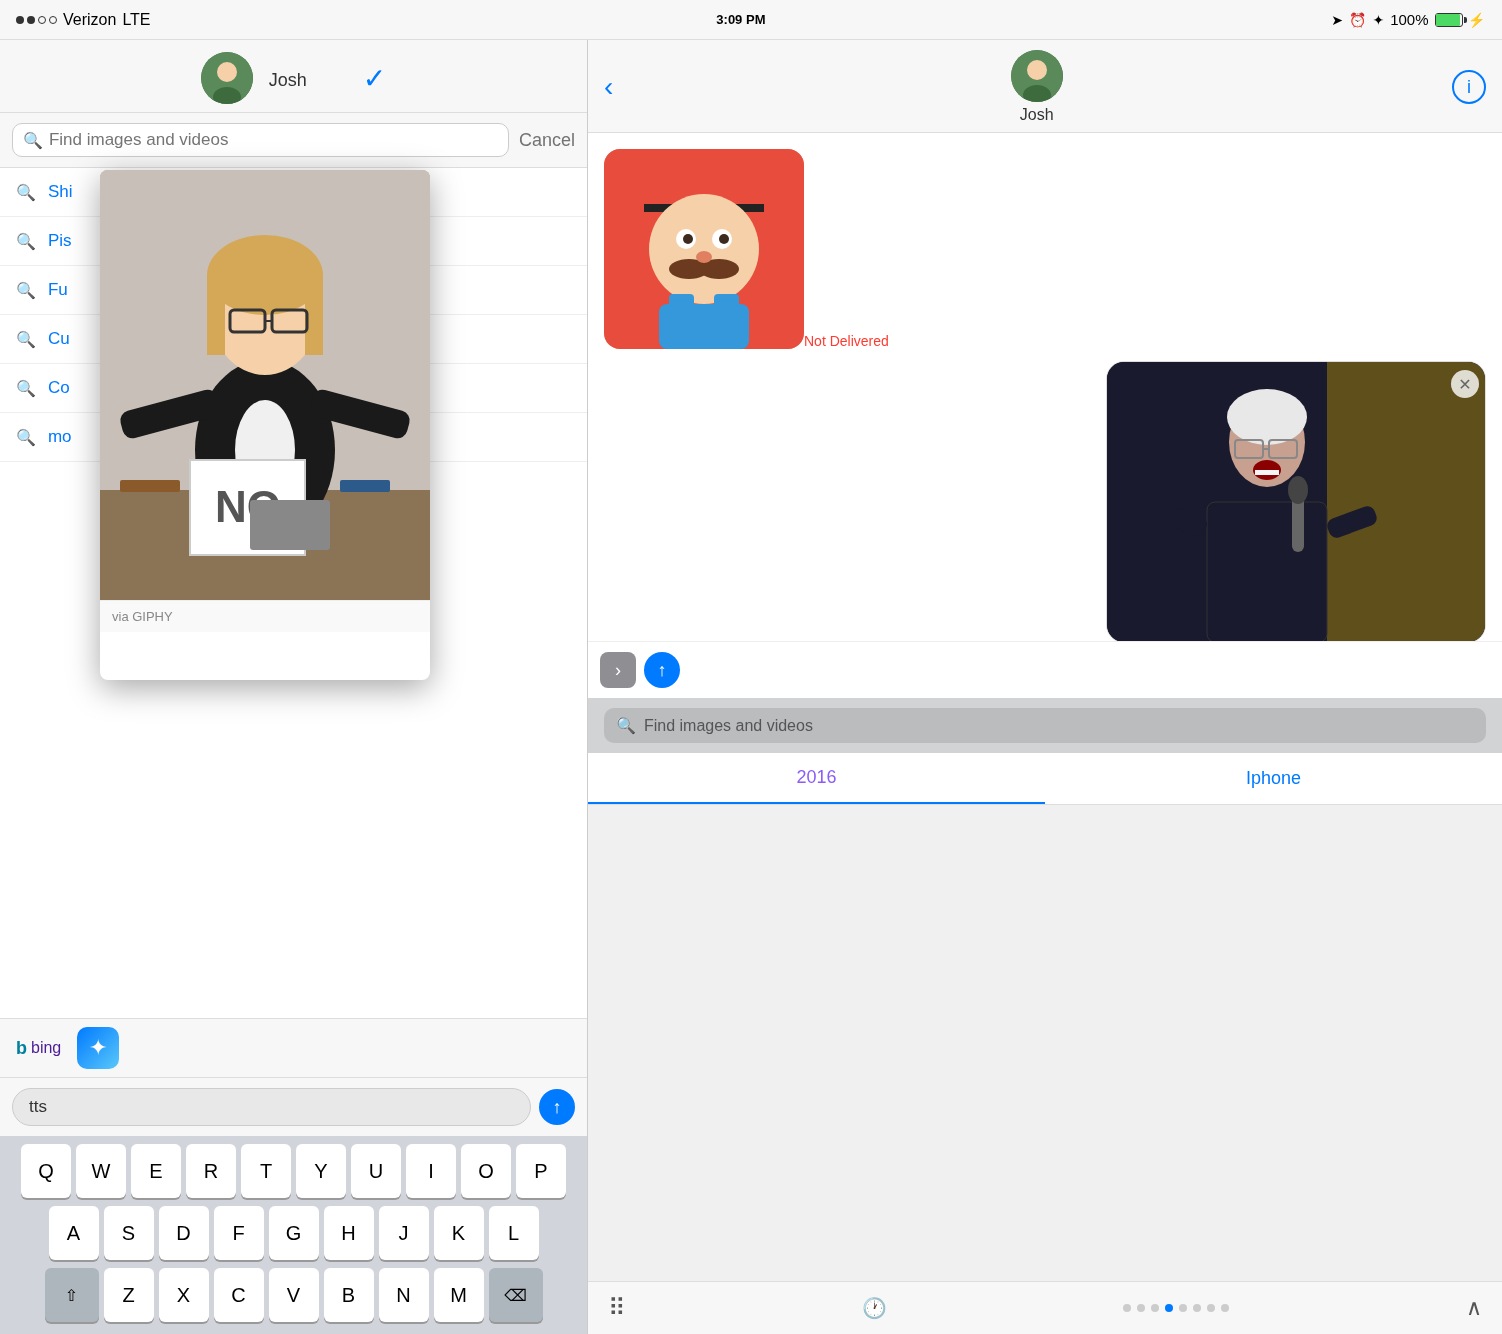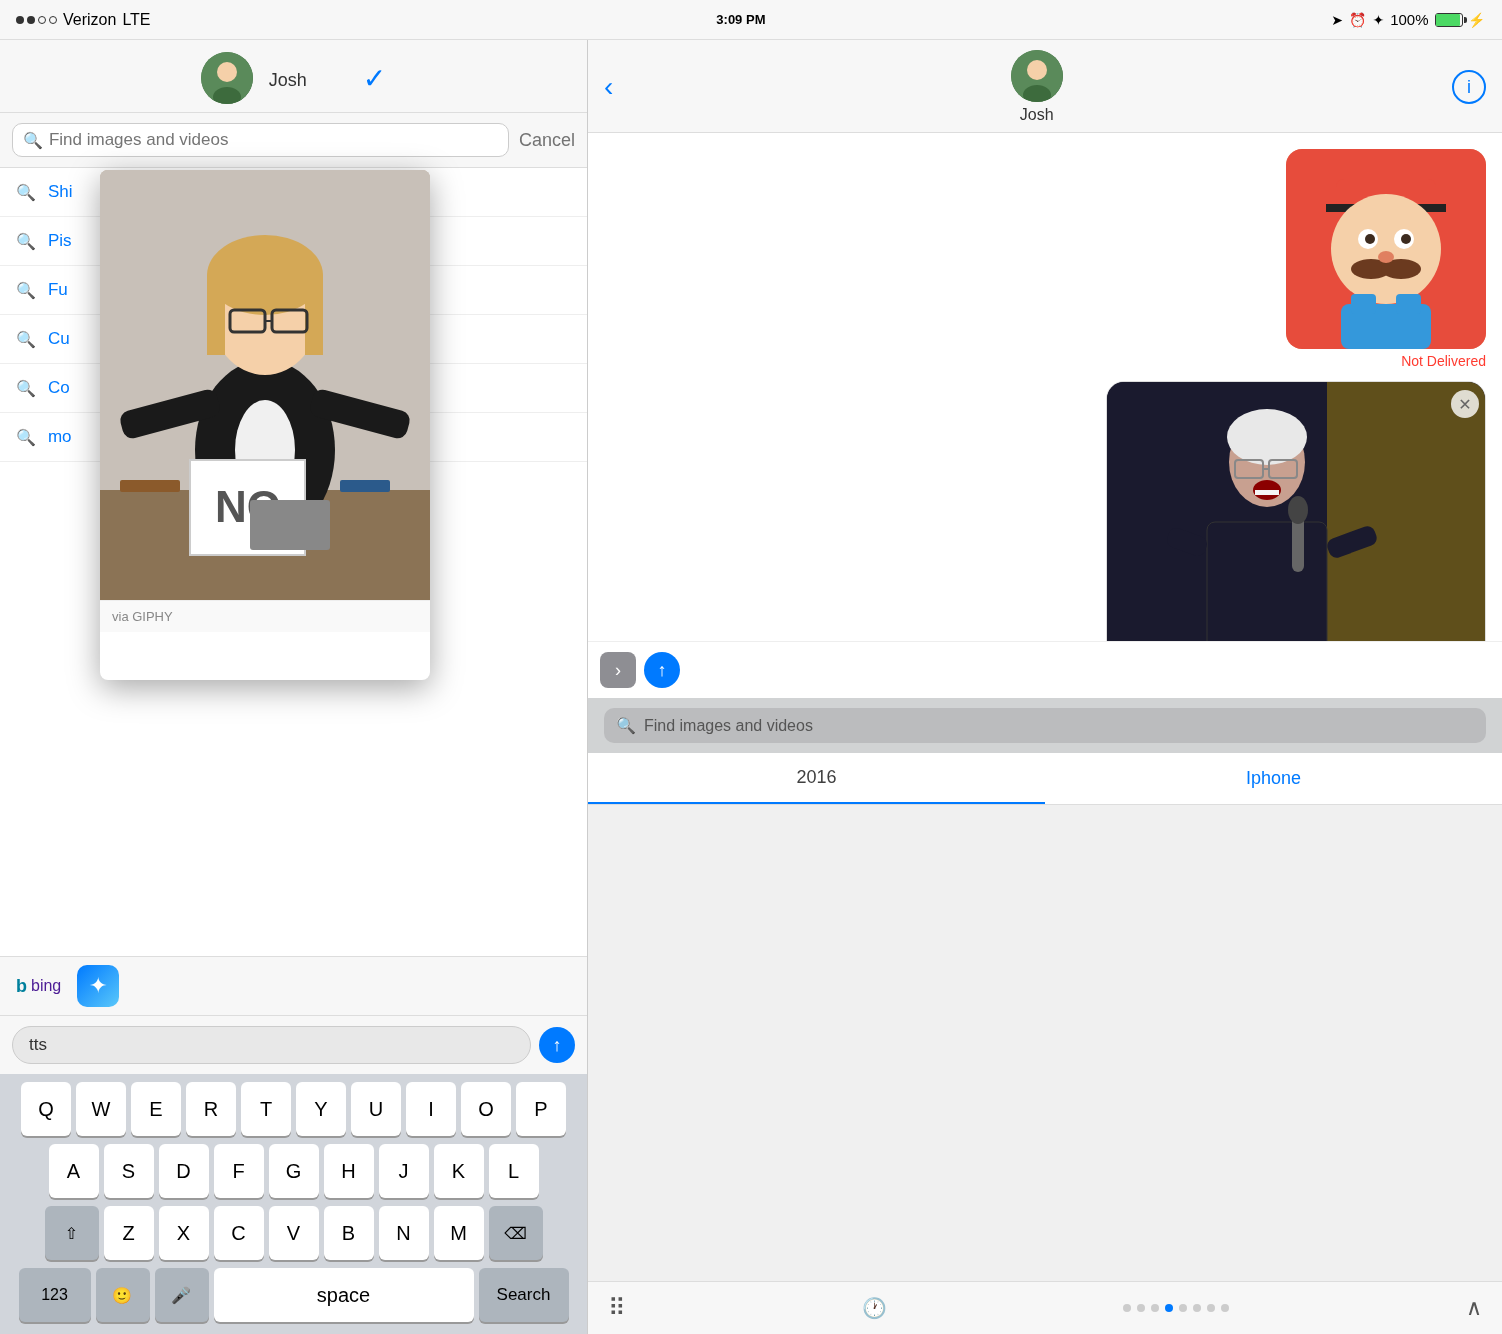--- a/index.html
+++ b/index.html
@@ -316,21 +316,21 @@
       overflow-y: auto;
       padding: 16px;
       background: #fff;
       display: flex;
       flex-direction: column;
       gap: 12px;
     }
 
     
     .msg-bubble-right {
-      display: flex; flex-direction: column; align-items: flex-end; justify-content: space-between;
+      display: flex; flex-direction: row; align-items: flex-end;
     }
     .mario-face {
       width: 200px; height: 200px;
       background: #e8b89a;
       border-radius: 16px;
       display: flex; align-items: center; justify-content: center;
       font-size: 120px;
     }
     .not-delivered-text {
       color: #ff3b30; font-size: 14px; margin-top: 4px; text-align: right;
@@ -414,21 +414,21 @@
       flex-shrink: 0;
     }
     .category-tab {
       flex: 1;
       display: flex; align-items: center; justify-content: center;
       padding: 14px 0;
       font-size: 18px;
       font-weight: 500;
       cursor: pointer;
     }
-    .category-tab.active { color: #404040; border-bottom: 2px solid #007aff; }
+    .category-tab.active { color: #8b5cf6; border-bottom: 2px solid #007aff; }
     .category-tab.inactive { color: #007aff; }
 
     
     .right-grid-area {
       flex: 1;
       background: #f0f0f0;
       display: flex; flex-wrap: wrap;
       overflow-y: auto;
       align-content: flex-start;
     }
@@ -587,27 +587,20 @@
         <div class="key key-letter">Z</div>
         <div class="key key-letter">X</div>
         <div class="key key-letter">C</div>
         <div class="key key-letter">V</div>
         <div class="key key-letter">B</div>
         <div class="key key-letter">N</div>
         <div class="key key-letter">M</div>
         <div class="key key-letter key-special key-delete">⌫</div>
       </div>
 
-      <div class="keyboard-row">
-        <div class="key key-special key-123">123</div>
-        <div class="key key-special key-emoji">🙂</div>
-        <div class="key key-special key-mic">🎤</div>
-        <div class="key key-space">space</div>
-        <div class="key key-special key-search">Search</div>
-      </div>
     </div>
 
     <div class="gif-preview-popup">
       <div class="gif-preview-image">
         <div class="gif-woman-bg">
 
           <svg viewBox="0 0 330 430" width="330" height="430" xmlns="http://www.w3.org/2000/svg">
 
             <rect width="330" height="430" fill="#c8c0b8"></rect>
 

